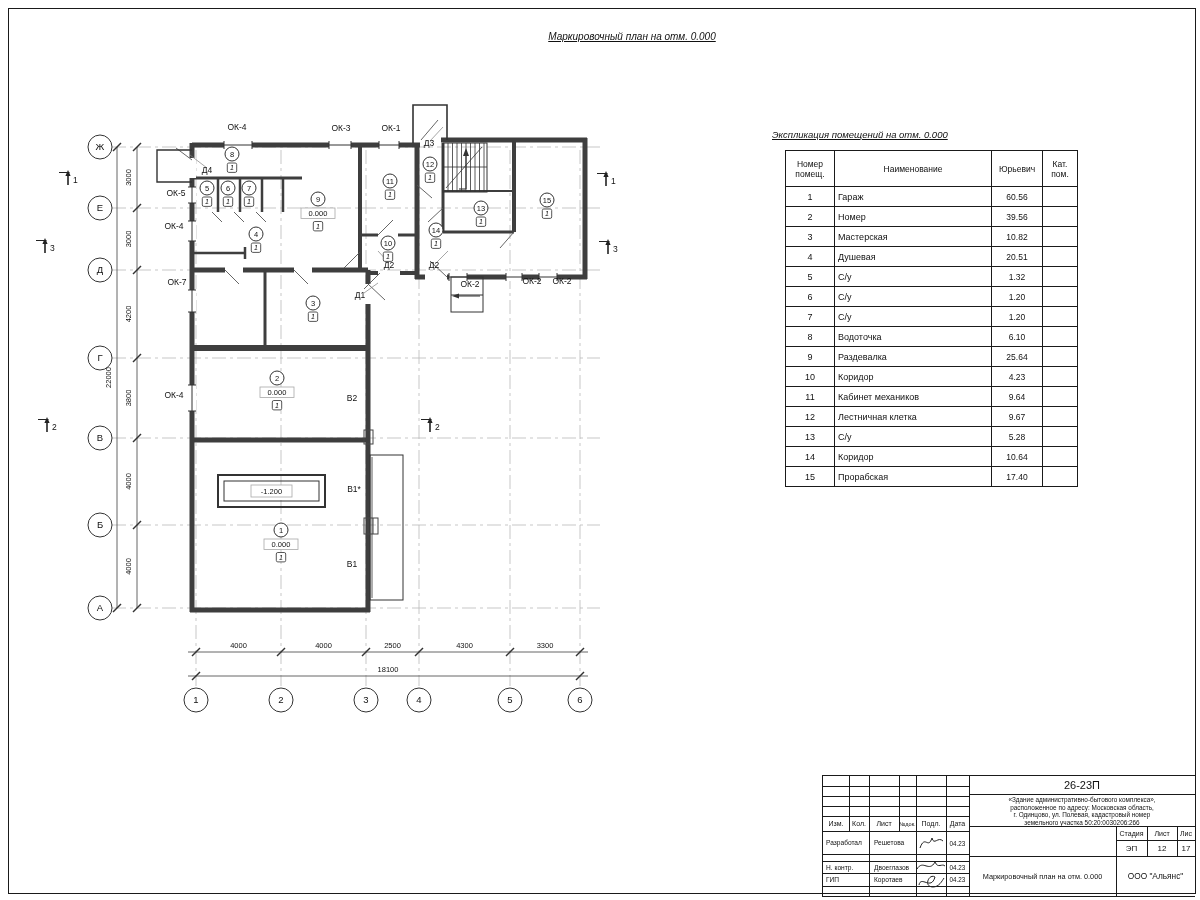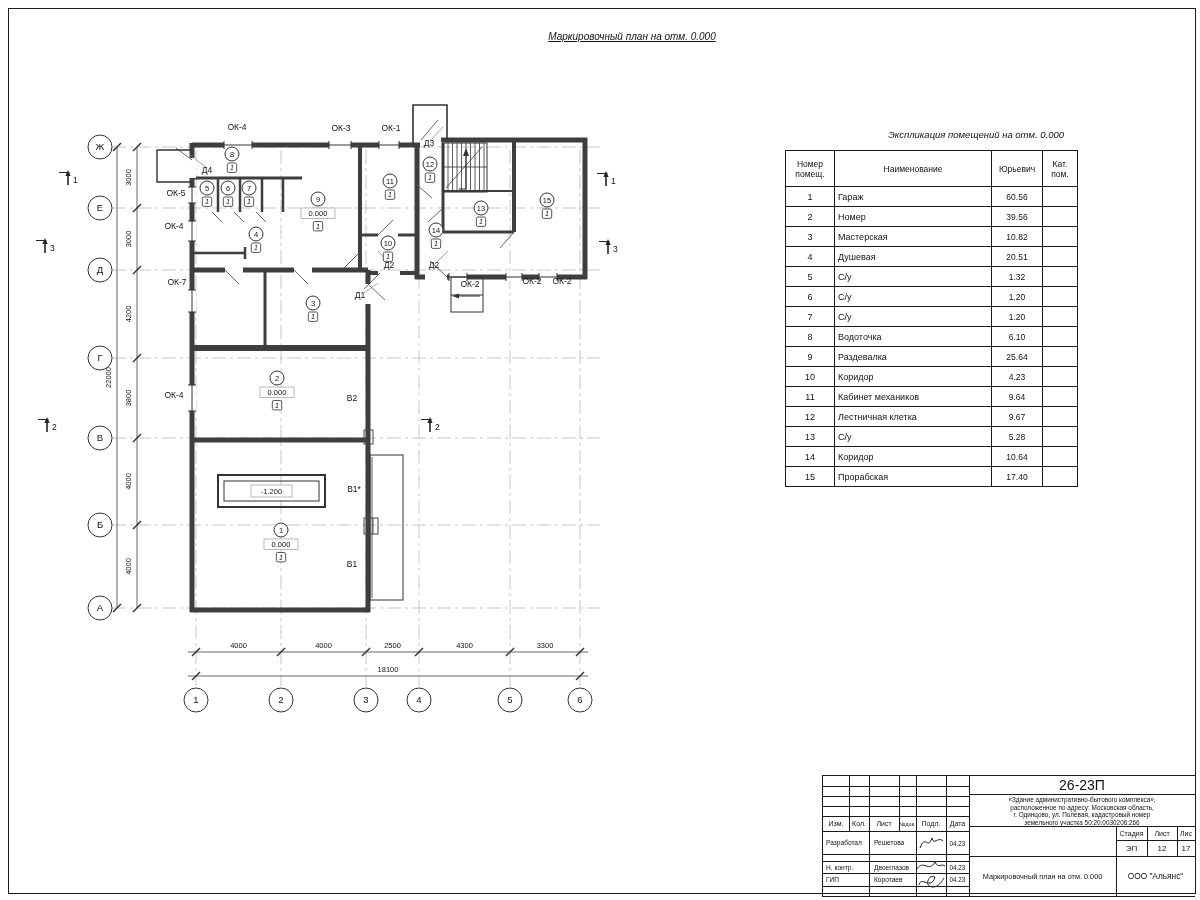--- a/index.html
+++ b/index.html
@@ -1,22 +1,22 @@
 <!DOCTYPE html>
 <html><head>
 <meta charset="utf-8">
 <style>
   html,body{margin:0;padding:0;background:#e8e8e8;}
   .sheet{position:relative;width:1200px;height:900px;background:#ffffff;overflow:hidden;
          font-family:"Liberation Sans",sans-serif;color:#111;}
   .frame{position:absolute;left:8px;top:8px;width:1186px;height:884px;border:1.5px solid #1a1a1a;}
   .plan-title{position:absolute;left:531px;top:31px;width:202px;text-align:center;
               font-size:10px;font-style:italic;text-decoration:underline;}
-  .table-title{position:absolute;left:790px;top:129px;width:274px;text-align:right;
-               font-size:9.5px;font-style:italic;}
+  .table-title{position:absolute;left:772px;top:129px;width:274px;text-align:left;
+               font-size:9.5px;font-style:italic;text-decoration:underline;}
   
   svg.plan{position:absolute;left:0;top:0;}
   .gl{stroke:#b9b9b9;stroke-width:0.8;stroke-dasharray:14 4 3 4;fill:none;}
   .bub{fill:#fff;stroke:#333;stroke-width:1;}
   .bt{font-size:9.5px;fill:#111;text-anchor:middle;}
   .dl{stroke:#555;stroke-width:0.9;}
   .tk{stroke:#333;stroke-width:1.4;}
   .dt{font-size:7.5px;fill:#111;}
   .ol{font-size:8.5px;fill:#111;}
   .rc{fill:#fff;stroke:#333;stroke-width:1;}
@@ -48,21 +48,21 @@
   .c-kat{width:28px;}
   
   .notes{position:absolute;left:830px;top:712px;font-size:8px;line-height:10.5px;white-space:pre;}
   
   .tb{position:absolute;left:822px;top:775px;width:372px;height:120px;border:1.5px solid #1a1a1a;border-right:none;}
   .tb .vl{position:absolute;width:0;border-left:1px solid #1a1a1a;}
   .tb .hl{position:absolute;height:0;border-top:1px solid #1a1a1a;}
   .tb .cell{position:absolute;font-size:7px;display:flex;align-items:center;justify-content:center;text-align:center;}
   .tb .left{justify-content:flex-start;text-align:left;padding-left:3px;}
   .tb .desc{font-size:6.4px;line-height:7.6px;}
-  .tb .code{font-size:14px;}
+  .tb .code{font-size:11px;}
   .tb .sig-svg{position:absolute;}
 </style>
 </head>
 <body>
 
 <div class="sheet">
   <div class="frame"></div>
 
   <div class="plan-title">Маркировочный план на отм. 0.000</div>
 

